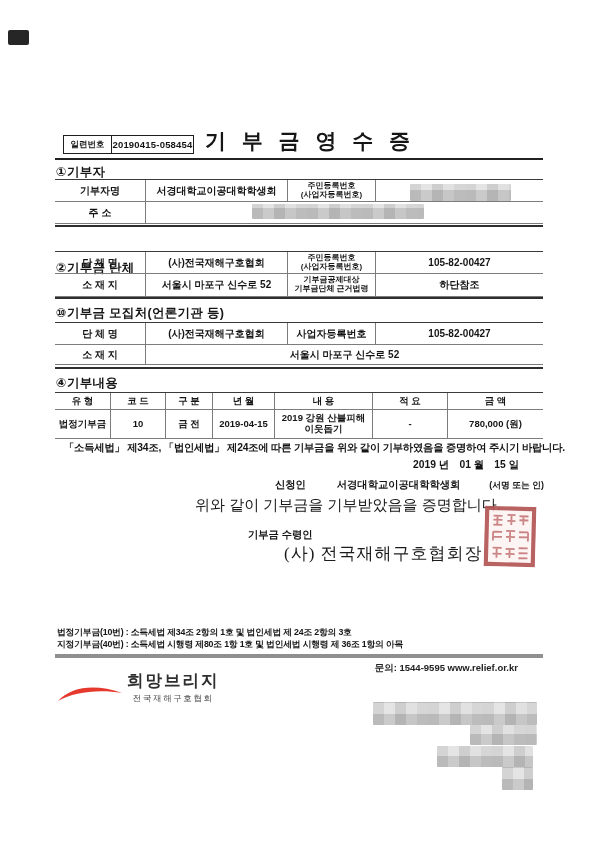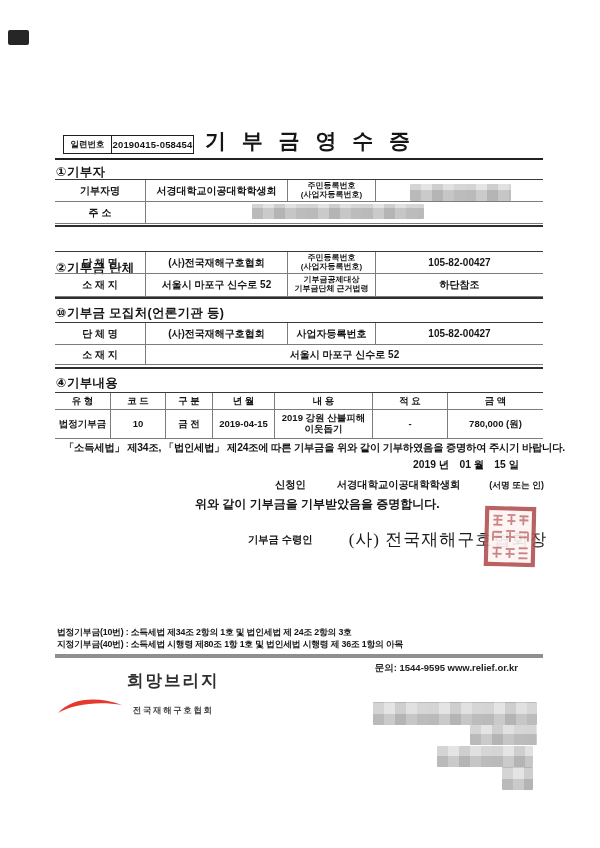--- a/index.html
+++ b/index.html
@@ -34,36 +34,36 @@
   .t4{top:392px;grid-template-columns:55px 55px 47px 62px 98px 75px 96px;grid-template-rows:17px 29px;}
   .t4 .c{font-size:9.5px;}
   .sep{position:absolute;left:55px;width:488px;border-top:2.2px solid #2e2e2e;}
   .sp1{top:225px;} .sp2{top:297px;} .sp3{top:367px;}
 
   .request{position:absolute;left:64px;top:441px;font-size:10.3px;font-weight:bold;letter-spacing:-0.2px;}
   .date-line{position:absolute;left:413px;top:458px;width:106px;display:flex;justify-content:space-between;font-size:10.3px;font-weight:bold;}
   .applicant{position:absolute;left:275px;top:478px;font-size:10.3px;font-weight:bold;white-space:nowrap;}
   .applicant .nm{margin-left:28px;}
   .applicant .sg{margin-left:26px;font-size:8.8px;}
-  .certify{position:absolute;left:195px;top:496px;font-size:12px;font-weight:bold;}
-  .recipient{position:absolute;left:248px;top:528px;white-space:nowrap;display:flex;align-items:center;}
+  .certify{position:absolute;left:195px;top:496px;font-size:15px;font-weight:normal;}
+  .recipient{position:absolute;left:248px;top:528px;white-space:nowrap;display:flex;align-items:flex-start;flex-direction:column;}
   .recipient .rl{font-size:10.3px;font-weight:bold;}
   .recipient .rn{margin-left:36px;font-family:"Liberation Serif","DejaVu Serif",serif;font-size:17px;letter-spacing:1px;font-weight:normal;color:#1b1b1b;}
   .seal{position:absolute;left:484px;top:506px;width:52px;height:61px;transform:rotate(1.5deg);opacity:0.9;}
 
   .notes{position:absolute;left:57px;top:626px;font-size:8.8px;font-weight:bold;line-height:1.4;letter-spacing:-0.2px;}
   .notes div{white-space:nowrap;}
   .graybar{position:absolute;left:55px;top:654px;width:488px;height:4px;background:#8f8f8f;}
   .contact{position:absolute;left:0;top:662px;width:518px;text-align:right;font-size:9.5px;font-weight:bold;color:#222;}
 
   .logo{position:absolute;left:56px;top:670px;display:flex;align-items:flex-end;}
   .logo .swoosh{margin-top:9px;margin-right:3px;}
   .logo-txt{display:flex;flex-direction:column;align-items:center;}
   .logo-title{font-size:16.5px;font-weight:900;letter-spacing:2px;color:#2e2e2e;}
-  .logo-sub{font-size:8.5px;font-weight:bold;letter-spacing:1.6px;color:#4a4a4a;margin-top:13px;}
+  .logo-sub{font-size:8.5px;font-weight:normal;letter-spacing:1.6px;color:#4a4a4a;margin-top:1px;}
 
   
   .mosaic{position:absolute;
     background-image:
       repeating-linear-gradient(0deg, rgba(120,120,120,0.32) 0 11px, rgba(215,215,215,0.30) 11px 22px),
       repeating-linear-gradient(90deg, #c9c9c9 0 11px, #e4e4e4 11px 22px, #bfbfbf 22px 33px, #dedede 33px 44px, #cccccc 44px 55px);
     opacity:0.85;border-radius:1px;
   }
   .m-reg{left:410px;top:184px;width:101px;height:17px;}
   .m-addr{left:252px;top:204px;width:172px;height:15px;}

